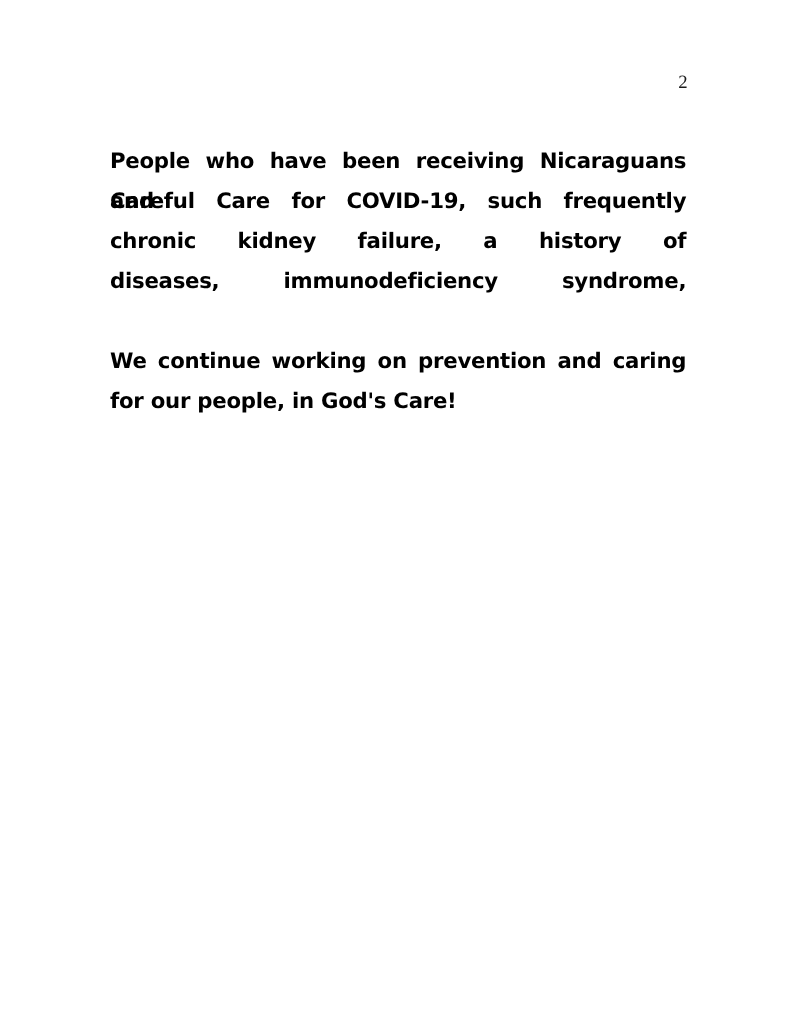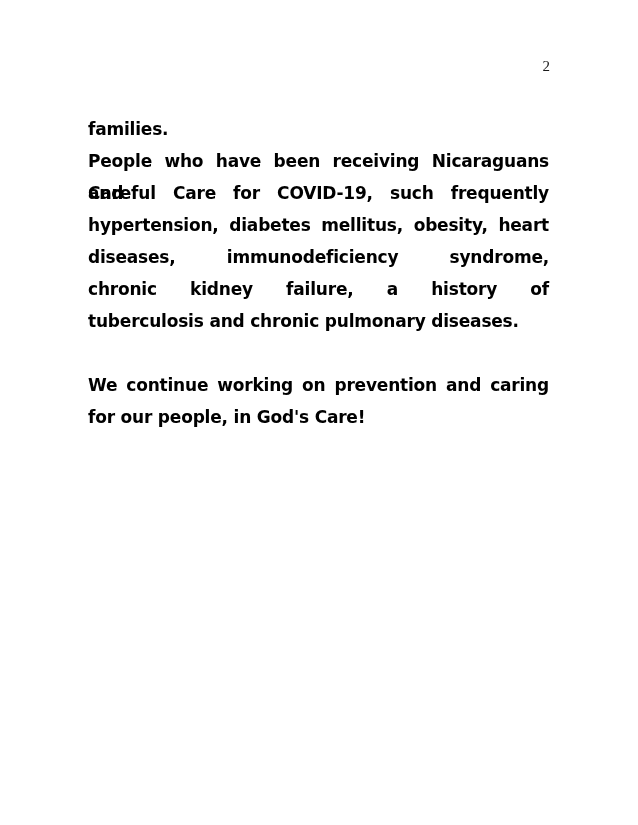--- a/index.html
+++ b/index.html
@@ -59,31 +59,26 @@
 </style>
 </head>
 <body>
 
 <div class="page">
 
   <div class="page-number">2</div>
 
   <div class="body-text">
 
-    <div class="para no-gap">
-      <div class="line last">families.</div>
-    </div>
 
     <div class="para">
       <div class="line">People who have been receiving Nicaraguans and</div>
       <div class="line">Careful Care for COVID-19, such frequently</div>
-      <div class="line">hypertension, diabetes mellitus, obesity, heart</div>
+      <div class="line">chronic kidney failure, a history of</div>
       <div class="line">diseases, immunodeficiency syndrome,</div>
-      <div class="line">chronic kidney failure, a history of</div>
-      <div class="line last">tuberculosis and chronic pulmonary diseases.</div>
     </div>
 
 
 
     <div class="para">
       <div class="line">We continue working on prevention and caring</div>
       <div class="line last">for our people, in God's Care!</div>
     </div>
 
   </div>

